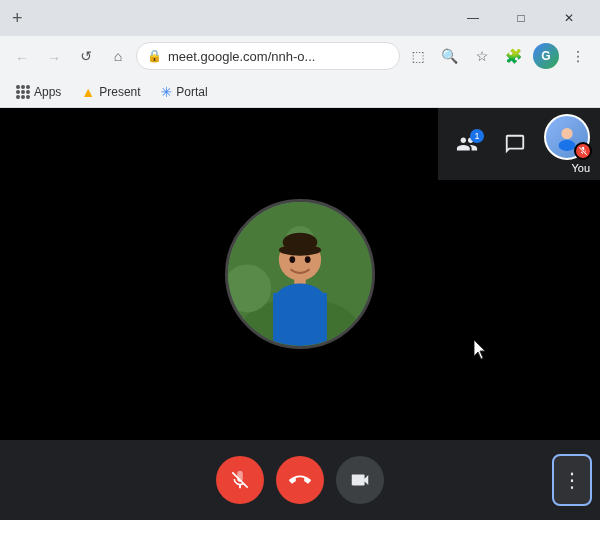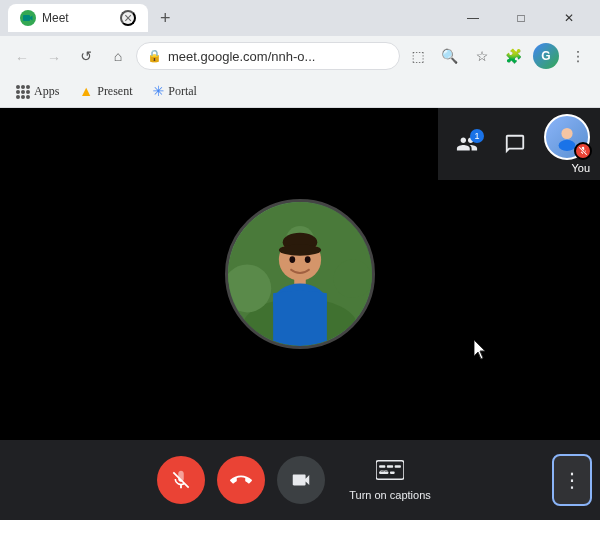--- a/index.html
+++ b/index.html
@@ -41,21 +41,21 @@
     .url-text { flex: 1; color: #333; font-size: 13px; overflow: hidden; text-overflow: ellipsis; white-space: nowrap; }
     .nav-icons { display: flex; align-items: center; gap: 4px; }
     .nav-icon-btn { background: none; border: none; cursor: pointer; color: #555; width: 28px; height: 28px; border-radius: 50%; display: flex; align-items: center; justify-content: center; font-size: 14px; }
 
     
     .bookmarks-bar {
       display: flex; align-items: center; height: 32px;
       padding: 0 8px; background: #f1f3f4; gap: 4px;
       border-bottom: 1px solid #dadce0;
     }
-    .bookmark { display: flex; align-items: center; gap: 4px; padding: 0 8px; height: 24px; border-radius: 4px; cursor: pointer; font-size: 12px; color: #333; font-family: Liberation Serif, serif; }
+    .bookmark { display: flex; align-items: center; gap: 4px; padding: 0 8px; height: 24px; border-radius: 4px; cursor: pointer; font-size: 12px; color: #333; }
     .bookmark-icon { font-size: 14px; }
     .bookmark-icon-grid { display: grid; grid-template-columns: repeat(3,4px); gap: 1px; }
     .bookmark-dot { width: 4px; height: 4px; border-radius: 50%; background: #555; }
 
     
     .meet-container { position: relative; width: 100%; height: 332px; background: #000; overflow: hidden; }
 
     
     .meet-top-panel {
       position: absolute; top: 0; right: 0;
@@ -140,30 +140,20 @@
     }
 
     
     .meet-favicon { display: flex; align-items: center; justify-content: center; }
   </style>
 </head>
 <body>
 
 <div class="title-bar">
   <div class="title-bar-left">
-    <div class="tab">
-      <div class="tab-favicon meet-favicon">
-        <svg viewBox="0 0 24 24" width="14" height="14">
-          <rect x="2" y="6" width="14" height="12" rx="2" fill="#00897b"></rect>
-          <path d="M16 10l5-3v10l-5-3V10z" fill="#00897b"></path>
-        </svg>
-      </div>
-      <span class="tab-label">Meet</span>
-      <button class="tab-close">×</button>
-    </div>
     <button class="new-tab-btn">+</button>
   </div>
   <div class="window-controls">
     <button class="win-btn">—</button>
     <button class="win-btn">□</button>
     <button class="win-btn close">✕</button>
   </div>
 </div>
 
 <div class="nav-bar">
@@ -299,32 +289,18 @@
       <path d="M12 9c-1.6 0-3.15.25-4.6.72v3.1c0 .39-.23.74-.56.9-.98.49-1.87 1.12-2.66 1.85-.18.18-.43.28-.7.28-.28 0-.53-.11-.71-.29L.29 13.08C.11 12.9 0 12.65 0 12.37c0-.28.11-.53.29-.71C3.34 8.78 7.46 7 12 7s8.66 1.78 11.71 4.66c.18.18.29.43.29.71 0 .28-.11.53-.29.71l-2.48 2.48c-.18.18-.43.29-.71.29-.27 0-.52-.1-.7-.28-.79-.73-1.68-1.36-2.66-1.85-.33-.16-.56-.5-.56-.9v-3.1C15.15 9.25 13.6 9 12 9z"></path>
     </svg>
   </button>
 
   <button class="ctrl-btn" style="background:#3c4043;">
     <svg width="22" height="22" viewBox="0 0 24 24" fill="#e8eaed">
       <path d="M17 10.5V7c0-.55-.45-1-1-1H4c-.55 0-1 .45-1 1v10c0 .55.45 1 1 1h12c.55 0 1-.45 1-1v-3.5l4 4v-11l-4 4z"></path>
     </svg>
   </button>
 
-  <button class="ctrl-btn-labeled">
-    <div class="icon">
-      <svg width="28" height="22" viewBox="0 0 36 24" fill="#e8eaed">
-        <rect x="0" y="0" width="36" height="24" rx="3" fill="none" stroke="#e8eaed" stroke-width="2"></rect>
-        <rect x="4" y="6" width="8" height="3" rx="1" fill="#e8eaed"></rect>
-        <rect x="14" y="6" width="8" height="3" rx="1" fill="#e8eaed"></rect>
-        <rect x="24" y="6" width="8" height="3" rx="1" fill="#e8eaed"></rect>
-        <rect x="4" y="14" width="12" height="3" rx="1" fill="#e8eaed"></rect>
-        <rect x="18" y="14" width="6" height="3" rx="1" fill="#e8eaed"></rect>
-        <text x="5" y="17" font-size="7" fill="#e8eaed" font-family="Arial">CC</text>
-      </svg>
-    </div>
-    <span class="label">Turn on captions</span>
-  </button>
 
 
   <button class="more-options-btn">
     <span>⋮</span>
   </button>
 </div>
 
 </body></html>

